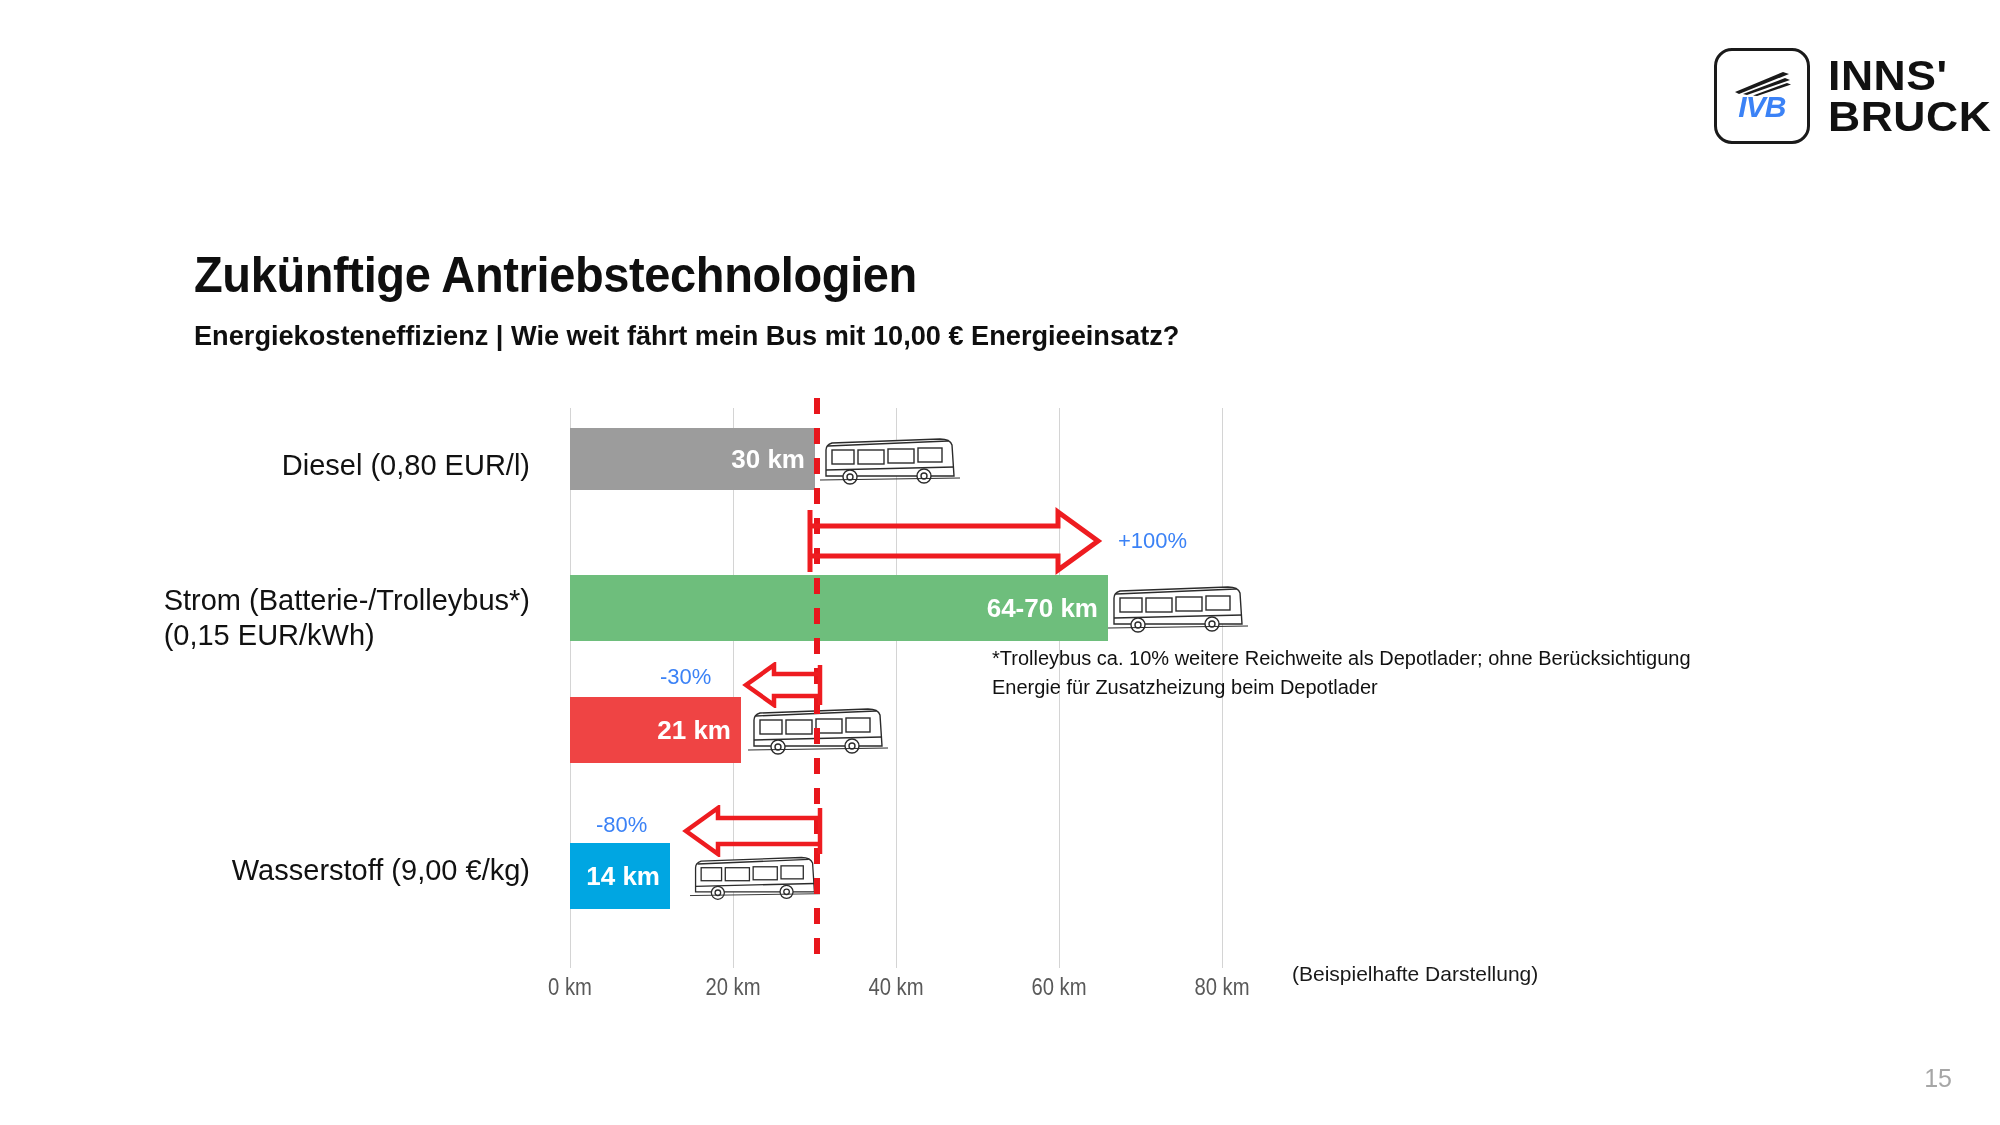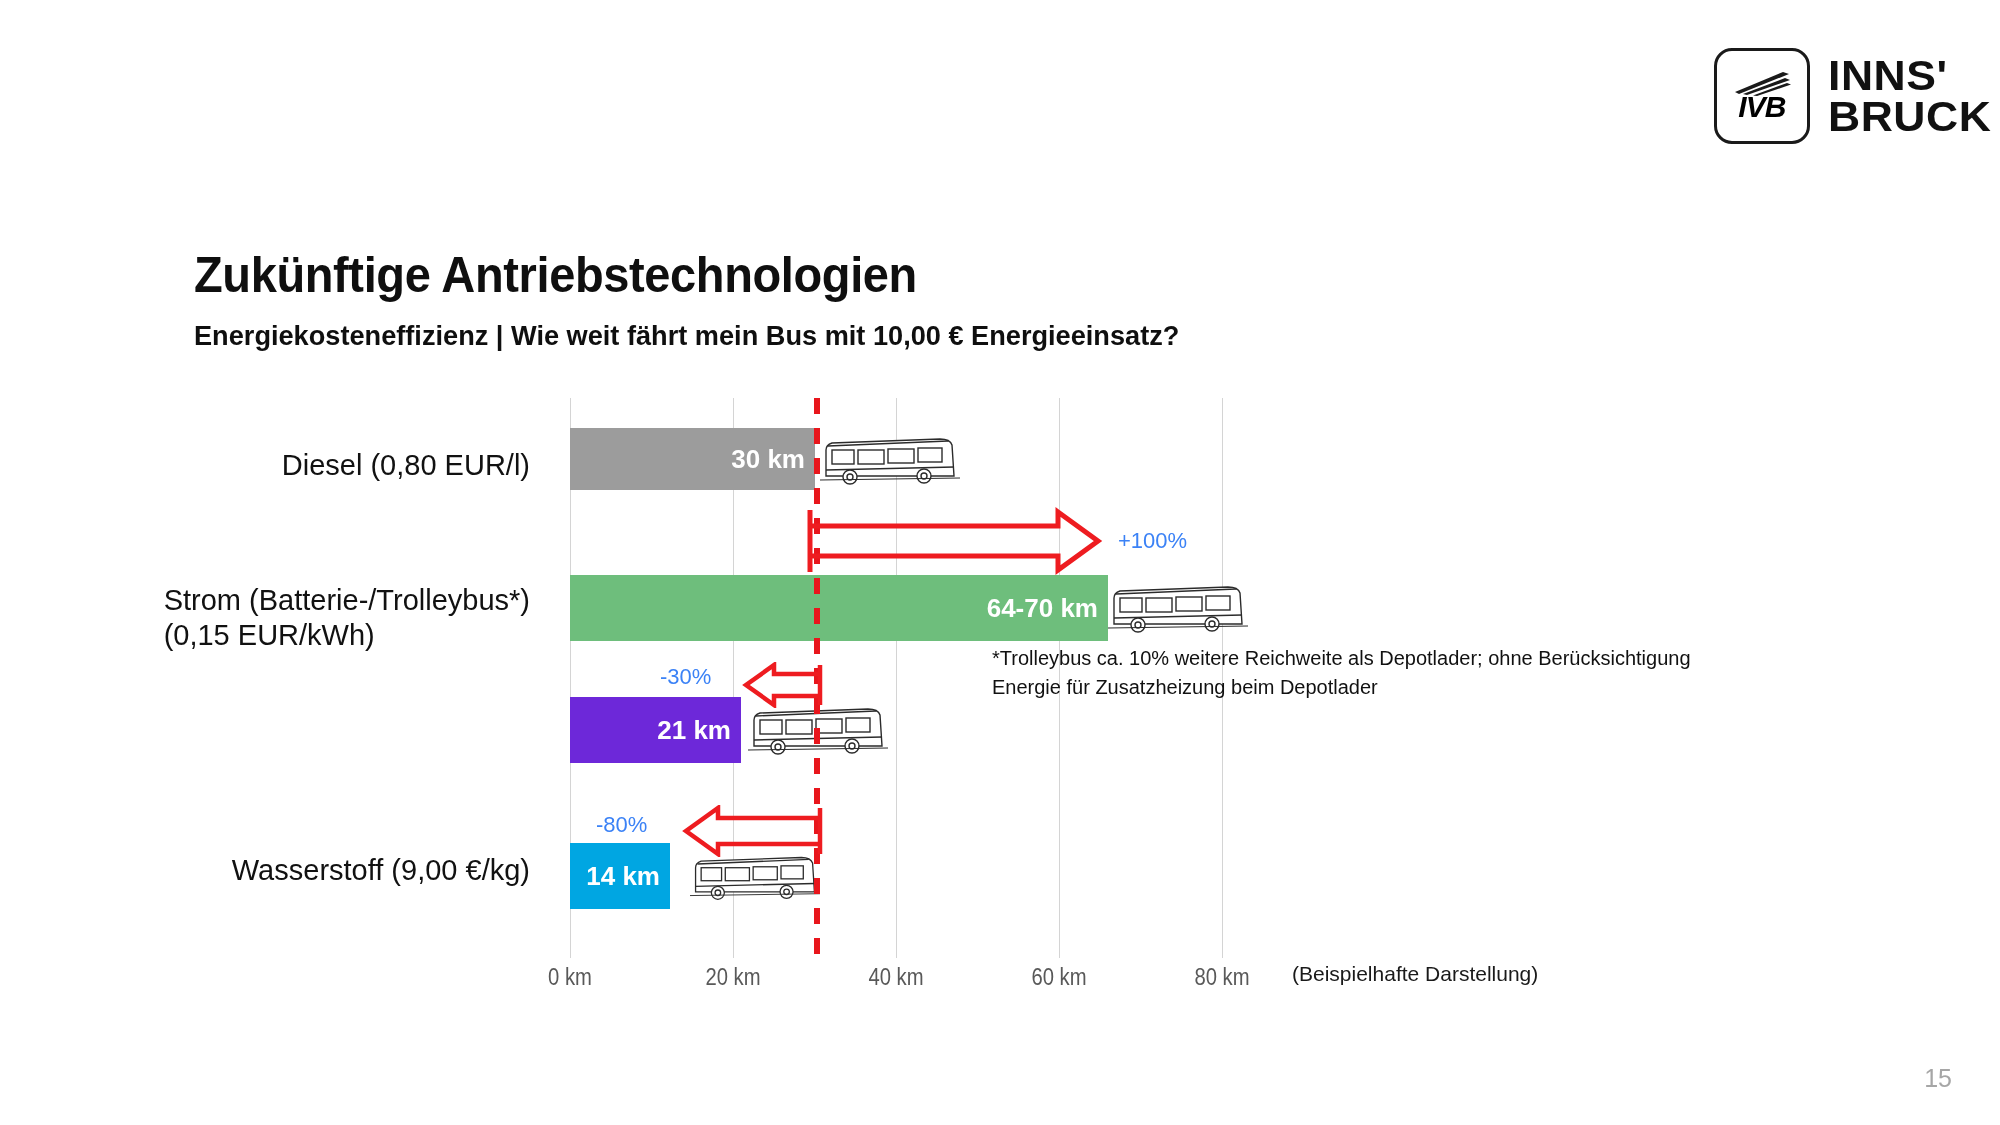--- a/index.html
+++ b/index.html
@@ -16,21 +16,21 @@
   .logo-mark {
     width: 96px; height: 96px;
     border: 3px solid #1a1a1a; border-radius: 18px;
     display: flex; flex-direction: column; align-items: center; justify-content: center;
     position: relative; background: #fff;
   }
   .logo-swoosh { width: 62px; height: 26px; display: block; margin-bottom: -4px; }
   .logo-ivb {
     font-family: "Liberation Sans", sans-serif;
     font-weight: 700; font-style: italic; font-size: 30px; letter-spacing: -1px;
-    color: #000000; line-height: 1;
+    color: #3b82f6; line-height: 1;
   }
   .logo-word {
     font-family: "Liberation Sans", sans-serif;
     font-weight: 700; font-size: 42px; line-height: 0.98;
     letter-spacing: 0.5px; color: #111; transform: scaleX(1.06); transform-origin: left center;
   }
 
   
   .title {
     position: absolute; left: 194px; top: 246px;
@@ -40,21 +40,21 @@
   }
   .subtitle {
     position: absolute; left: 194px; top: 320px;
     font-size: 28px; font-weight: 700; color: #0f0f0f;
     white-space: nowrap;
     transform: scaleX(0.97); transform-origin: left top;
   }
 
   
   
-  .plot { position: absolute; left: 570px; top: 398px; width: 690px; height: 560px; padding-left: 34px; }
+  .plot { position: absolute; left: 570px; top: 408px; width: 690px; height: 560px; padding-left: 34px; }
   .gridline { position: absolute; top: 0; bottom: 0; width: 1px; background: #d4d4d4; }
   .tick-label {
     position: absolute; top: 566px;
     font-size: 23px; color: #595959; white-space: nowrap;
     transform: translateX(-50%) scaleX(0.88);
   }
   .axis-note {
     position: absolute; left: 1292px; top: 962px;
     font-size: 21px; color: #1a1a1a; white-space: nowrap;
   }
@@ -174,21 +174,21 @@
       <rect x="98" y="18" width="24" height="14"></rect>
       <path d="M6 40 L134 37"></path>
       <circle cx="30" cy="47" r="7" fill="#fff"></circle>
       <circle cx="104" cy="46" r="7" fill="#fff"></circle>
       <circle cx="30" cy="47" r="3"></circle>
       <circle cx="104" cy="46" r="3"></circle>
       <path d="M0 50 L140 48" stroke-width="1"></path>
     </g>
   </svg>
 
-  <div class="bar" style="left:570px; top:697px; width:171px; background:#6d28d9; height:66px;">
+  <div class="bar" style="left:570px; top:697px; width:171px; background:#ef4444; height:66px;">
     <span class="bar-value">21 km</span>
   </div>
   <svg class="bus" style="left:748px; top:700px; width:140px; height:60px;" viewBox="0 0 140 60">
     <g fill="none" stroke="#2b2b2b" stroke-width="1.4">
       <path d="M6 46 L6 20 Q6 15 12 13 L120 9 Q130 9 132 15 L134 46 Z" fill="#fff"></path>
       <path d="M8 16 L128 11"></path>
       <rect x="12" y="20" width="22" height="14"></rect>
       <rect x="38" y="20" width="26" height="14"></rect>
       <rect x="68" y="19" width="26" height="14"></rect>
       <rect x="98" y="18" width="24" height="14"></rect>

